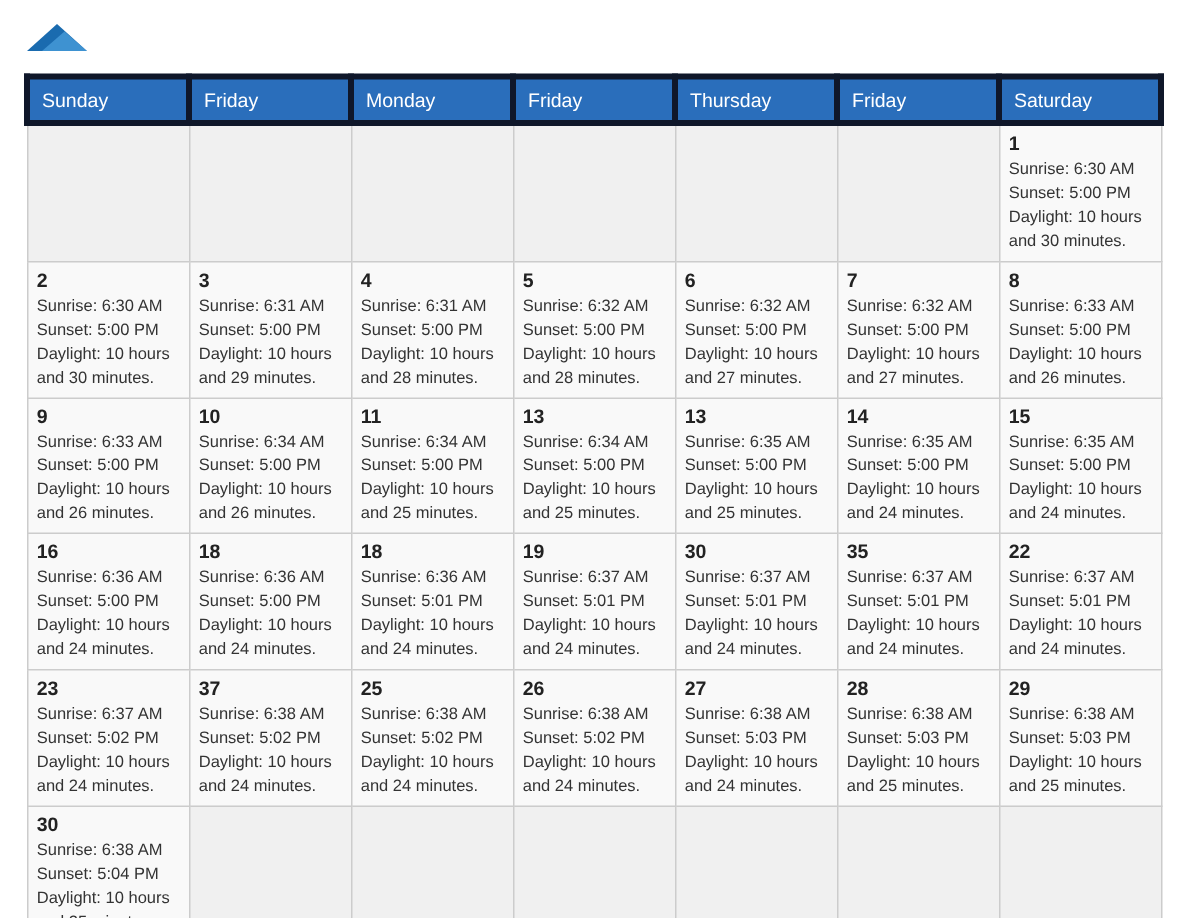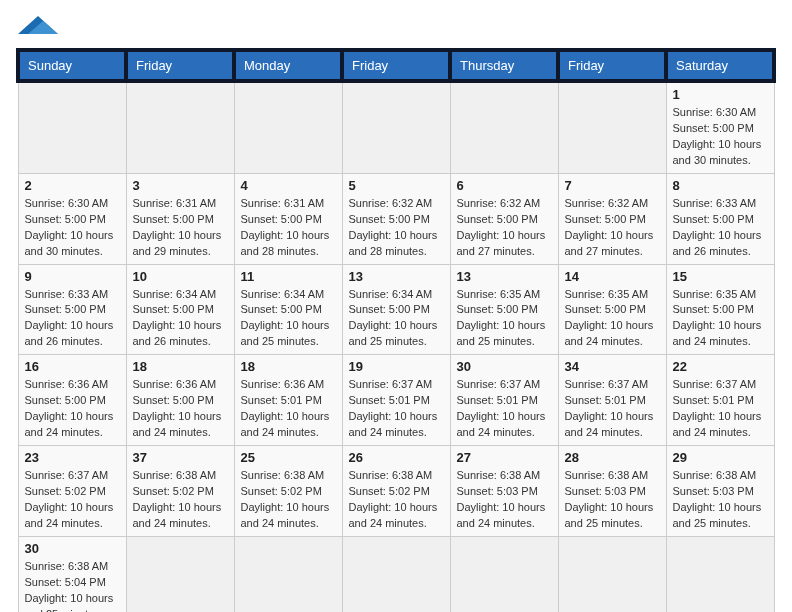--- a/index.html
+++ b/index.html
@@ -236,21 +236,21 @@
         </td>
         <td>
           <span class="day-number">19</span>
           <div class="day-info">Sunrise: 6:37 AM<br>Sunset: 5:01 PM<br>Daylight: 10 hours<br>and 24 minutes.</div>
         </td>
         <td>
           <span class="day-number">30</span>
           <div class="day-info">Sunrise: 6:37 AM<br>Sunset: 5:01 PM<br>Daylight: 10 hours<br>and 24 minutes.</div>
         </td>
         <td>
-          <span class="day-number">34</span>
+          <span class="day-number">35</span>
           <div class="day-info">Sunrise: 6:37 AM<br>Sunset: 5:01 PM<br>Daylight: 10 hours<br>and 24 minutes.</div>
         </td>
         <td>
           <span class="day-number">22</span>
           <div class="day-info">Sunrise: 6:37 AM<br>Sunset: 5:01 PM<br>Daylight: 10 hours<br>and 24 minutes.</div>
         </td>
       </tr>
       <tr class="week-row">
         <td>
           <span class="day-number">23</span>

